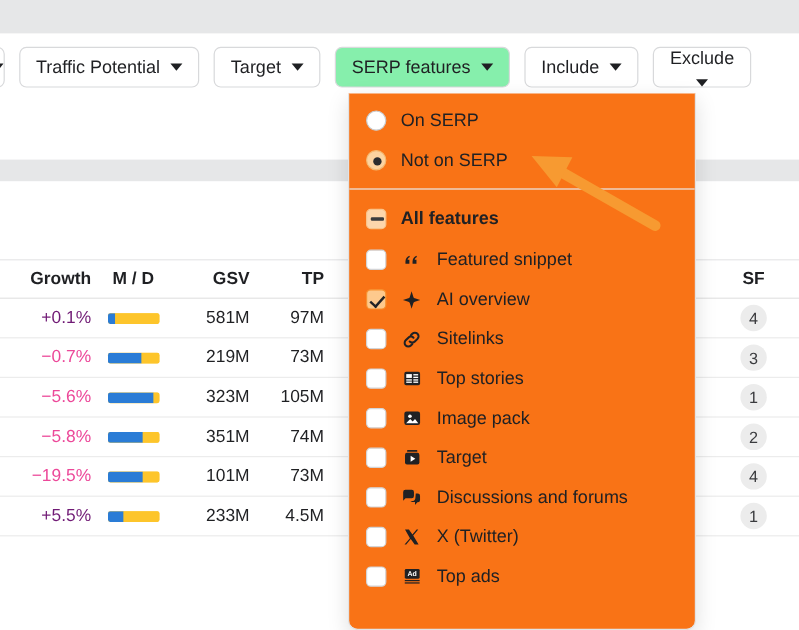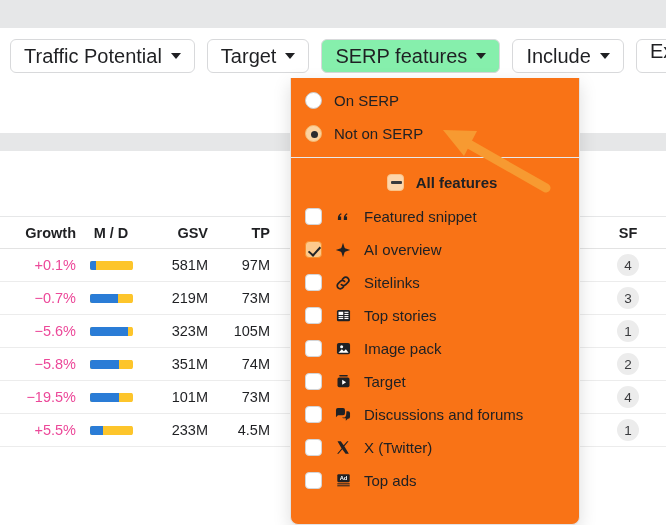--- a/index.html
+++ b/index.html
@@ -24,21 +24,21 @@
     display: flex; align-items: center; gap: 12px;
     padding-left: 0;
   }
   .pill {
     height: 34px;
     border: 1px solid #d8d9db;
     border-radius: 6px;
     background: #fff;
     display: flex; align-items: center; gap: 9px;
     padding: 0 13px;
-    font-size: 20px;
+    font-size: 15px;
     color: #1f2023;
     white-space: nowrap;
     cursor: pointer;
   }
   .pill.clipped-left {
     margin-left: -14px;
     border-top-left-radius: 0; border-bottom-left-radius: 0;
     padding-left: 6px; padding-right: 4px;
     width: 18px; overflow: hidden;
   }
@@ -77,21 +77,21 @@
   .c-growth { width: 80px; text-align: right; padding-right: 4px; }
   .c-md     { width: 62px; display: flex; justify-content: center; }
   .c-gsv    { width: 66px; text-align: right; }
   .c-tp     { width: 62px; text-align: right; }
   .c-next   { width: 48px; text-align: right; overflow: hidden; }
   .c-spacer { flex: 1 1 auto; }
   .c-sf     { width: 62px; display: flex; justify-content: center; padding-right:14px;}
   .trow.head .c-md { justify-content: center; }
   .trow.head .c-sf { justify-content: center; }
 
-  .pos { color: #ec4899; }
+  .pos { color: #701a75; }
   .neg { color: #ec4899; }
 
   .mdbar {
     width: 43px; height: 9px; border-radius: 2px;
     display: flex; overflow: hidden; background: #fdc52b;
   }
   .mdbar .m { background: #2a7cd6; height: 100%; }
   .mdbar .d { background: #fdc52b; height: 100%; }
 
   .sfbadge {
@@ -114,21 +114,21 @@
     z-index: 20;
   }
   .dd-section { padding: 6px 0 7px 0; }
   .dd-sep { height: 1px; background: #e8e9eb; margin: 0; }
 
   .dd-row {
     display: flex; align-items: center;
     height: 33px; padding-left: 14px; gap: 12px;
     font-size: 15px; color: #202124; cursor: pointer;
   }
-  .dd-row.allfeatures { font-weight: bold; height: 36px; justify-content: center; }
+  .dd-row.allfeatures { font-weight: bold; height: 36px; }
 
   
   .radio {
     width: 17px; height: 17px; border-radius: 50%;
     border: 1px solid #c9cacc; background: #fff;
     flex: 0 0 auto; position: relative;
   }
   .radio.on {
     background: #fcd3a0; border-color: #f4b870;
   }

